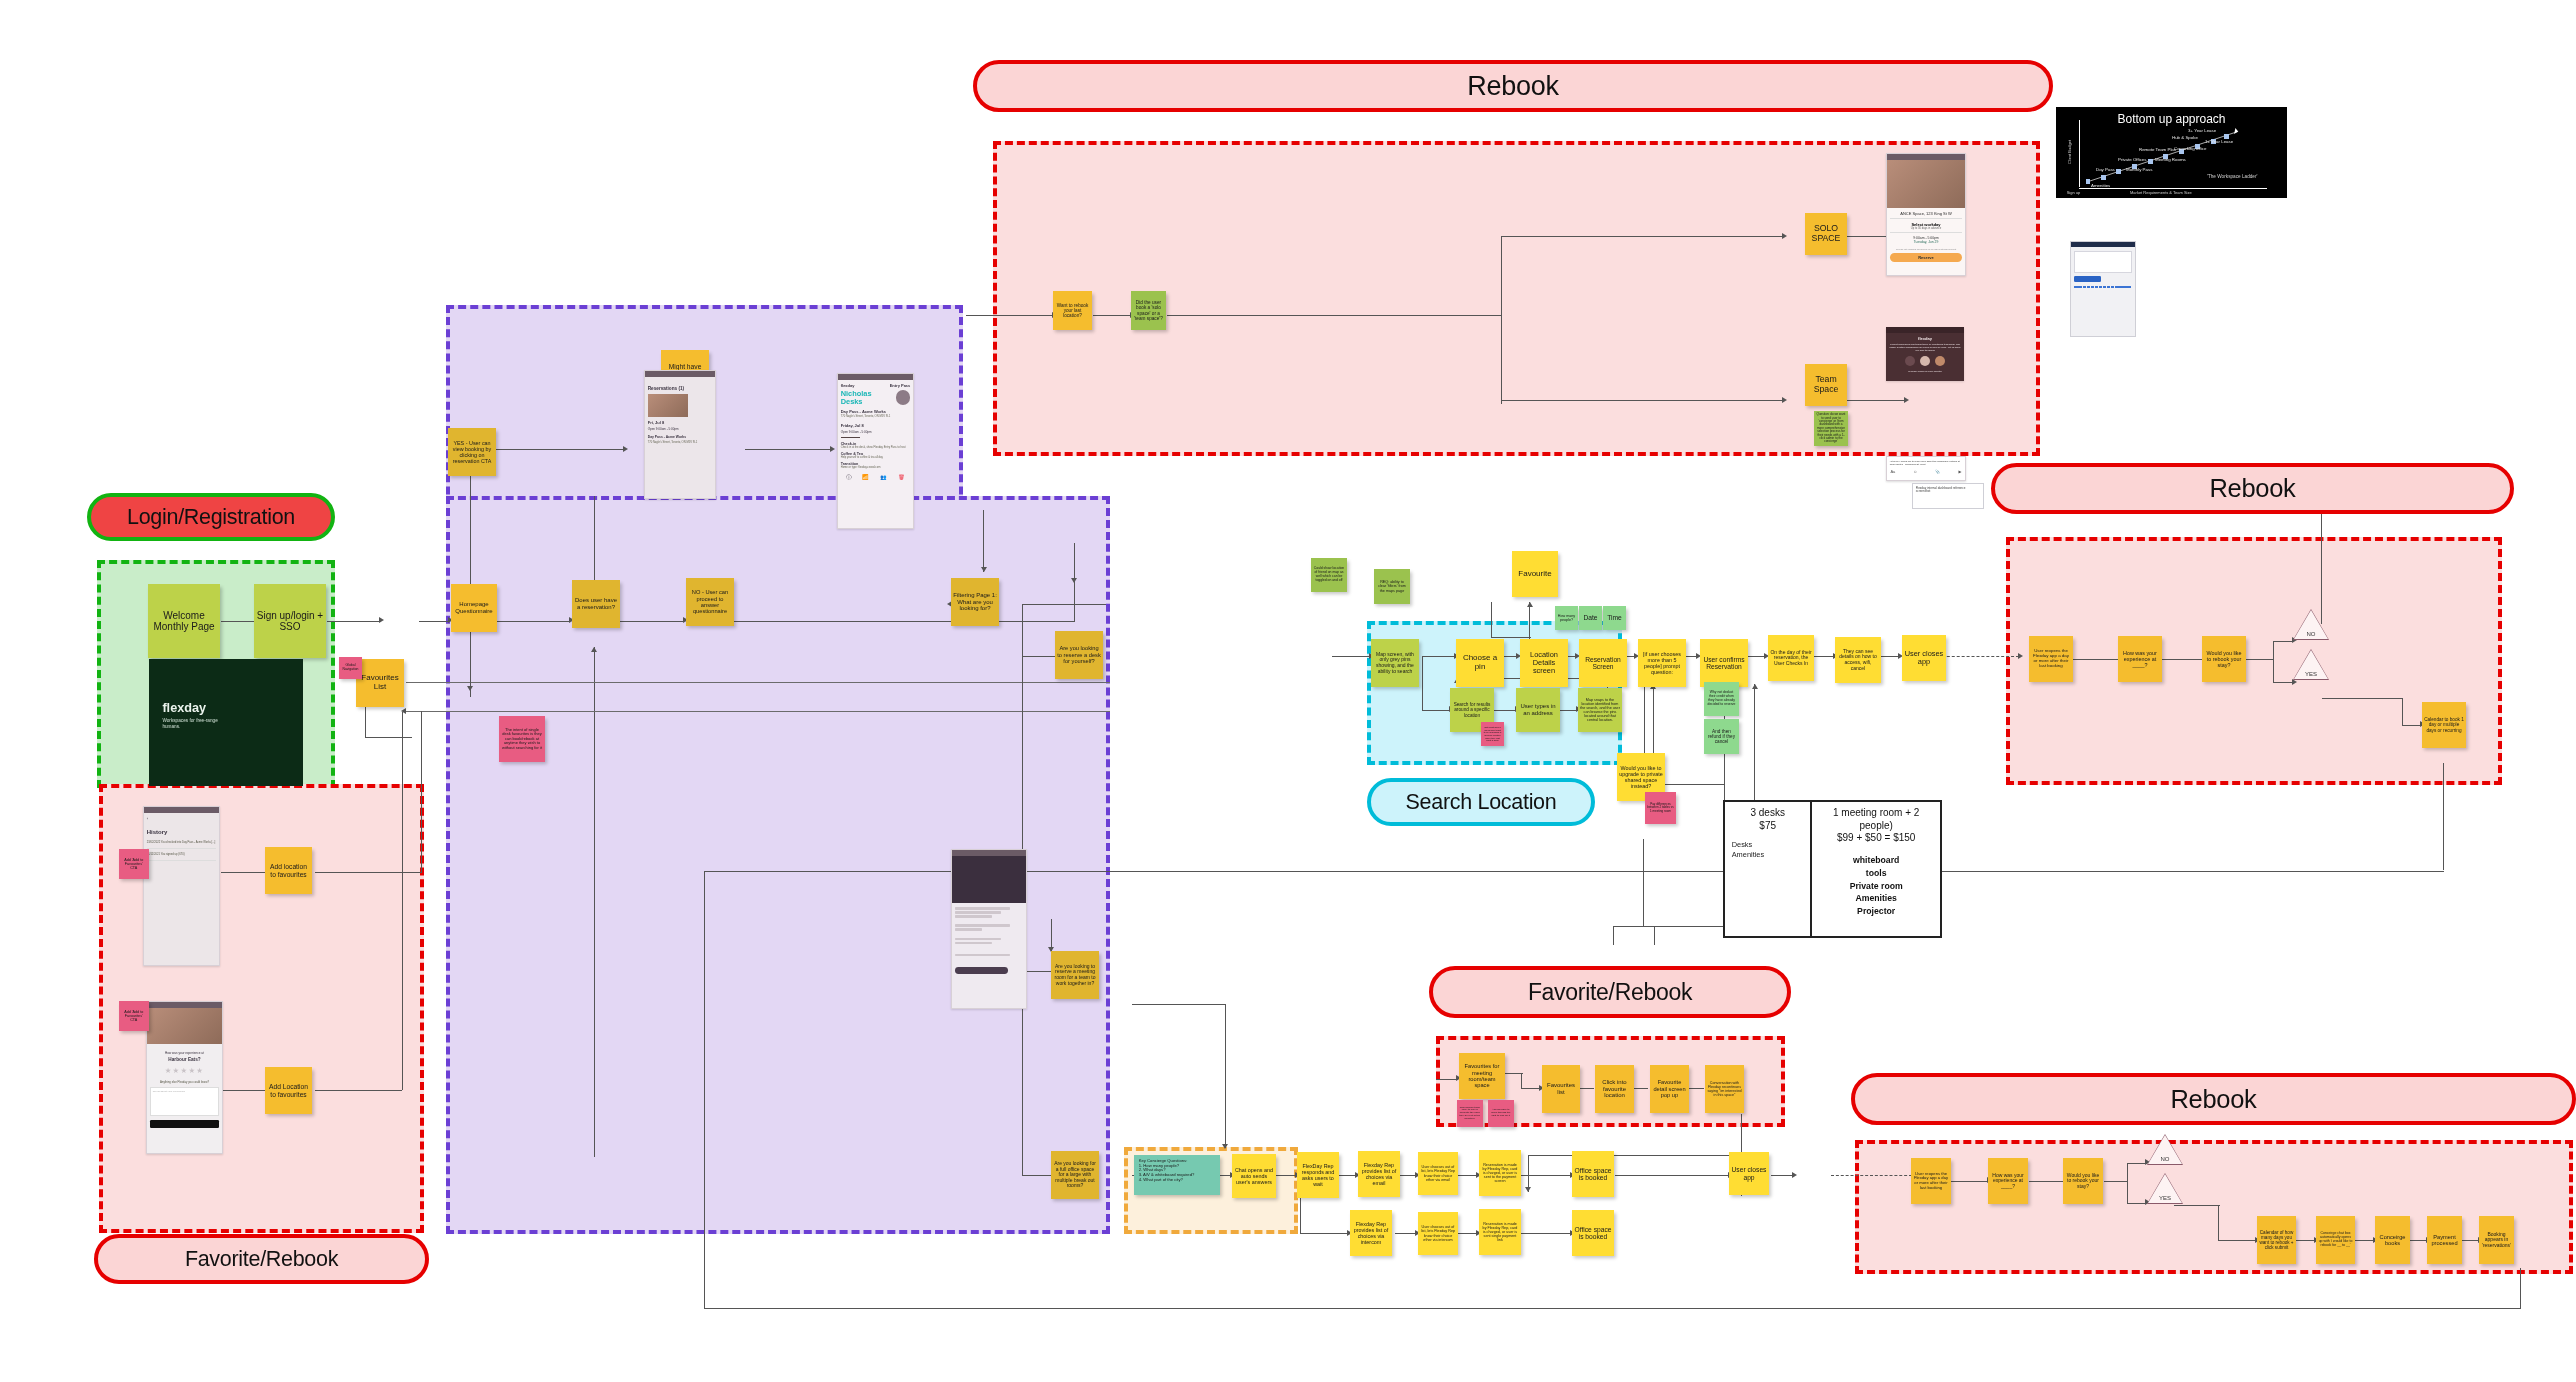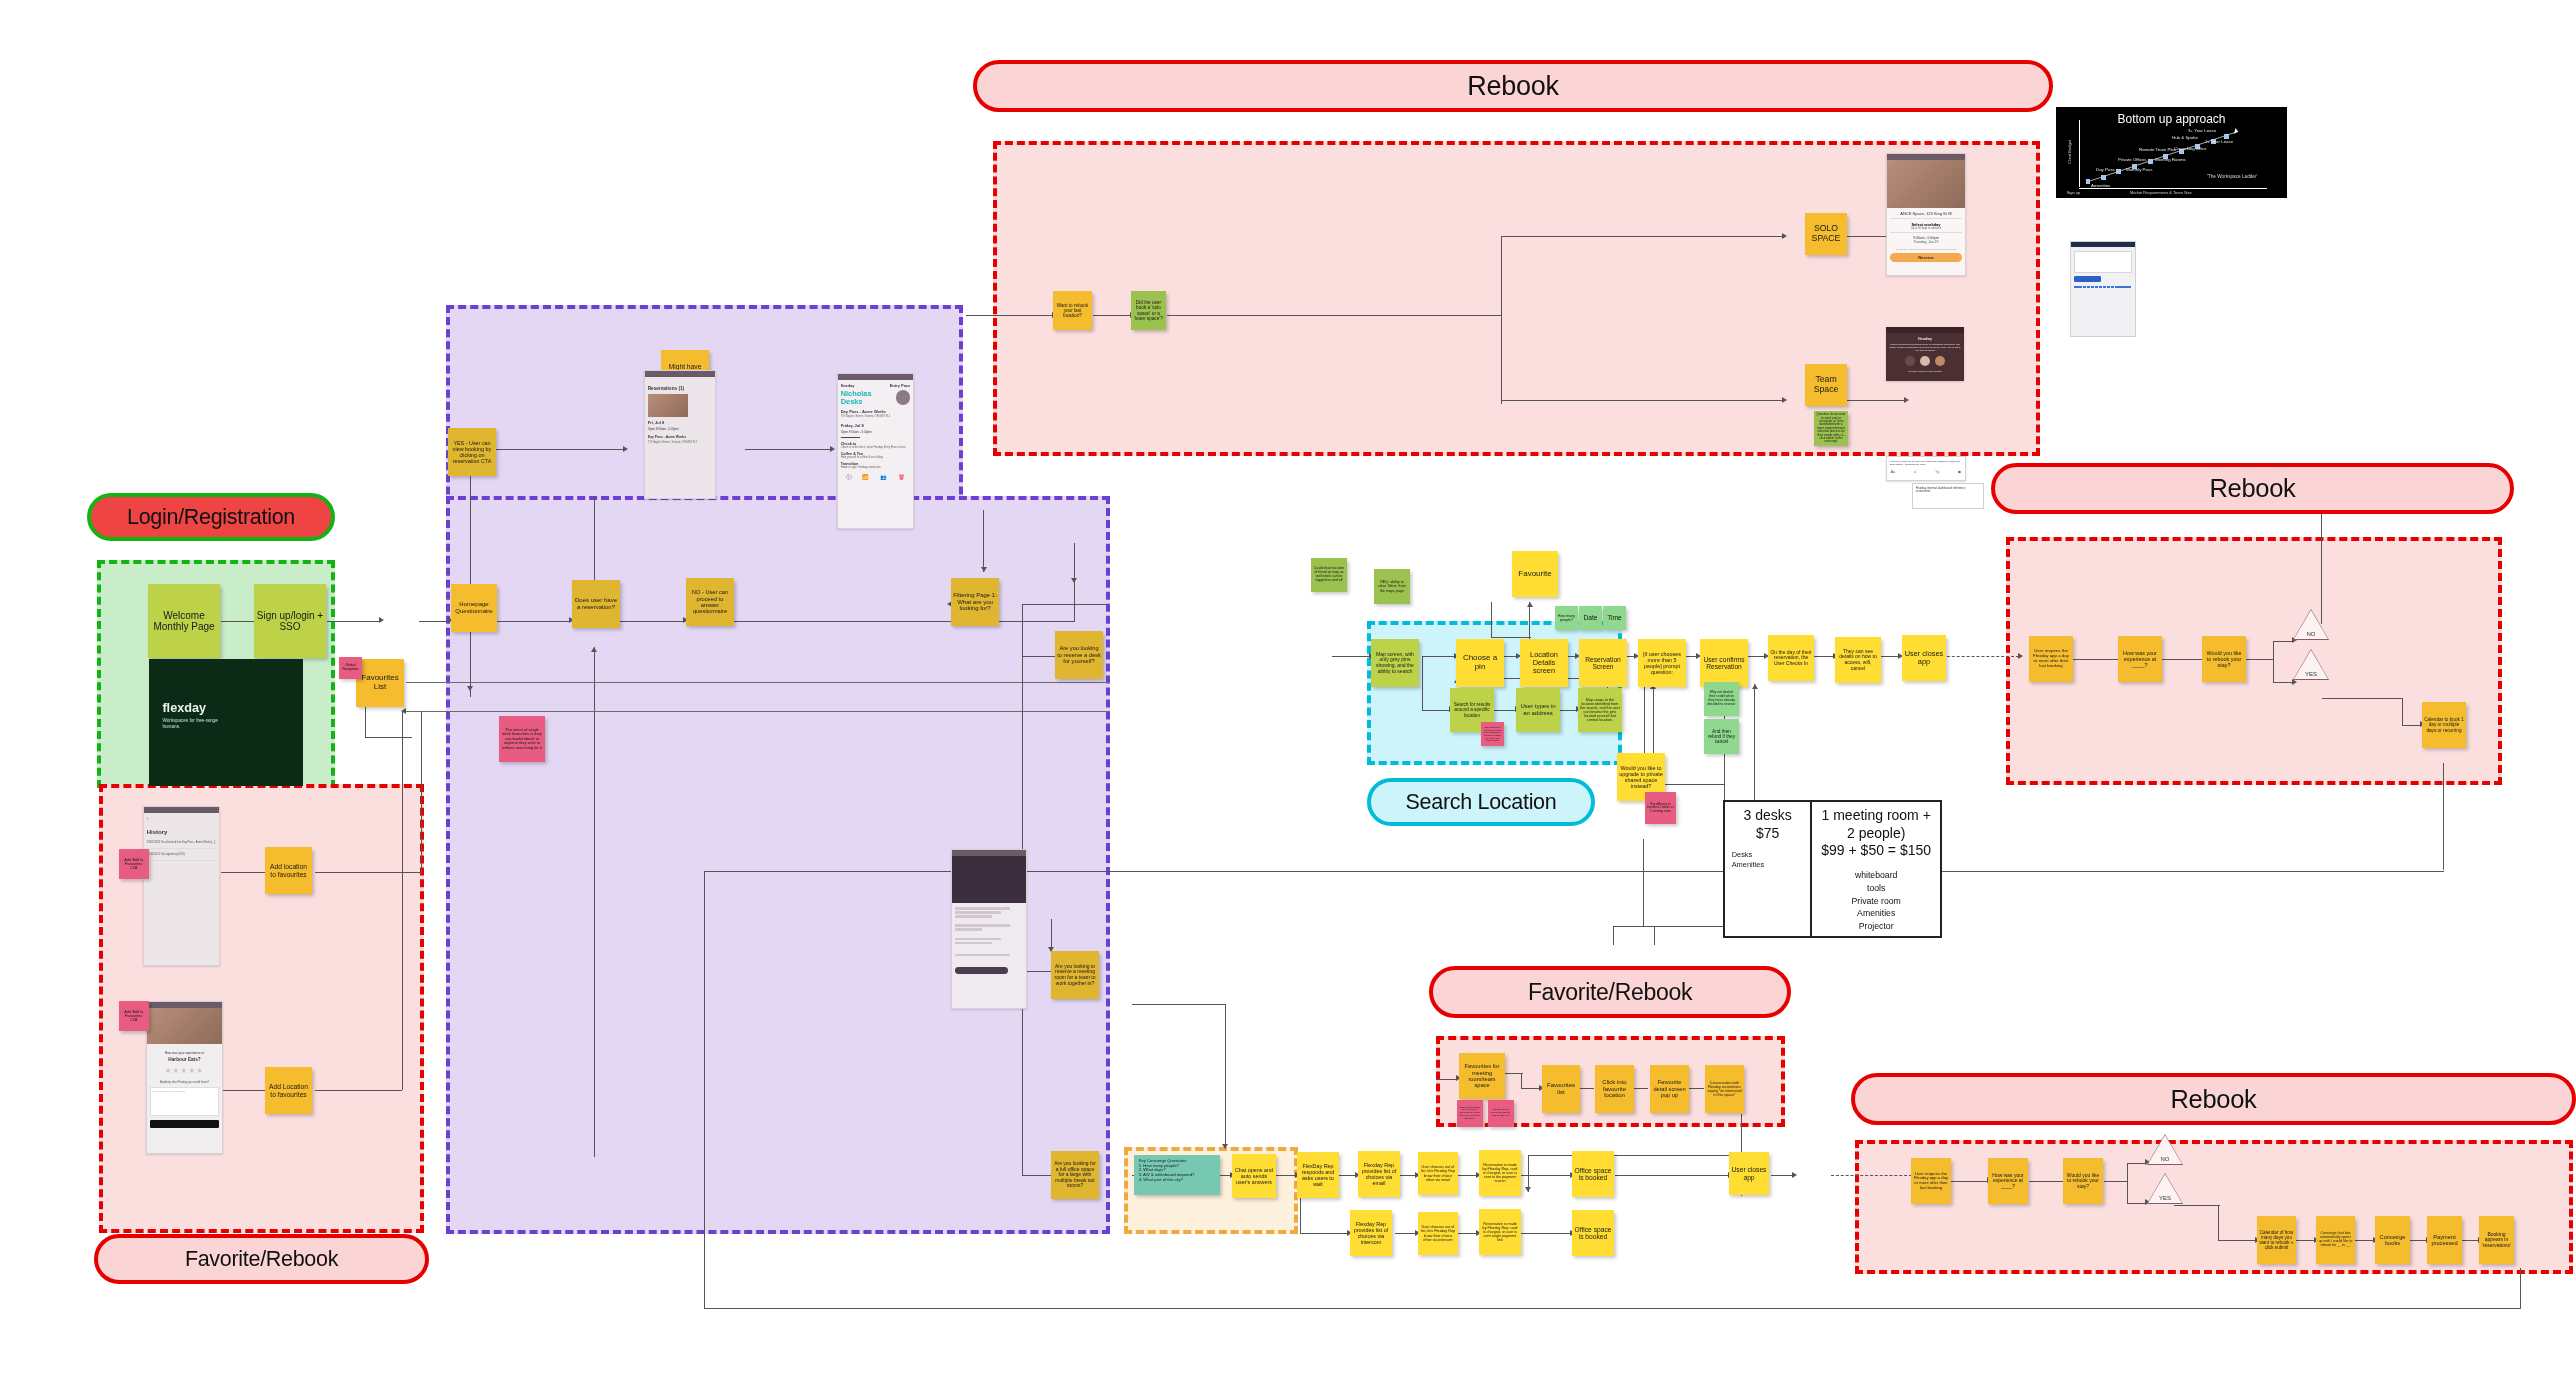--- a/index.html
+++ b/index.html
@@ -70,23 +70,23 @@
   .phone .body{padding:2.7px;font-size:3.4px;color:#3a3340;}
   .strip{height:2.7px;background:#cfc7cd;margin:1.3px 0;border-radius:0.7px;}
   .strip.s1{width:80%} .strip.s2{width:55%} .strip.s3{width:68%} .strip.s4{width:40%}
   .imgph{background:linear-gradient(135deg,#b98e7a,#8e6b59);}
 
   
   .ptable{position:absolute;border:2px solid #222;background:#fff;display:flex;}
   .ptable .col{padding:5.4px 6.7px;}
   .ptable .c1{border-right:2px solid #222;width:72px;text-align:center;}
   .ptable .c2{flex:1;text-align:center;}
-  .ptable .big{font-size:14px;color:#111;line-height:1.25;}
+  .ptable .big{font-size:10px;color:#111;line-height:1.25;}
   .ptable .sm{font-size:7.4px;color:#222;text-align:left;line-height:1.3;margin-top:8px;}
-  .ptable .lst{font-size:8.7px;color:#111;text-align:center;line-height:1.45;margin-top:9.4px;}
+  .ptable .lst{font-size:8.7px;color:#111;text-align:center;line-height:1.45;margin-top:9.4px;font-weight:bold;}
 
   
   .slide{position:absolute;background:#000;color:#fff;overflow:hidden;}
   .slide .ttl{text-align:center;font-size:12px;margin-top:5.4px;}
   .slide .ax{position:absolute;background:#fff;}
   .slide .pt{position:absolute;width:4.7px;height:4.7px;background:#a9c6ef;}
   .slide .lbl{position:absolute;font-size:4.4px;color:#e8e8e8;white-space:nowrap;}
   .slide .axl{position:absolute;font-size:4px;color:#d0d0d0;white-space:nowrap;}
 
   .mini{position:absolute;background:#f1f1f4;border:0.7px solid #cfcfd6;overflow:hidden;}

